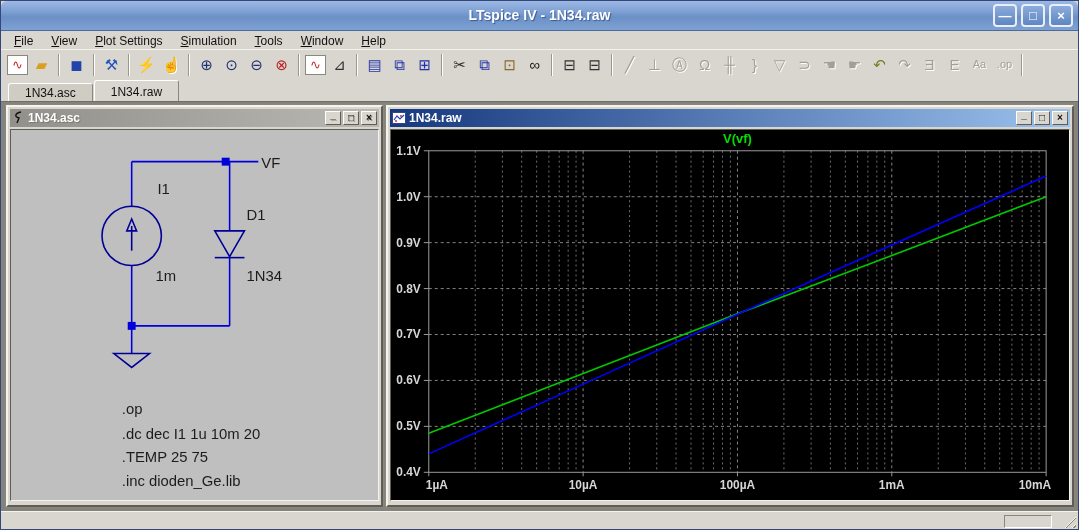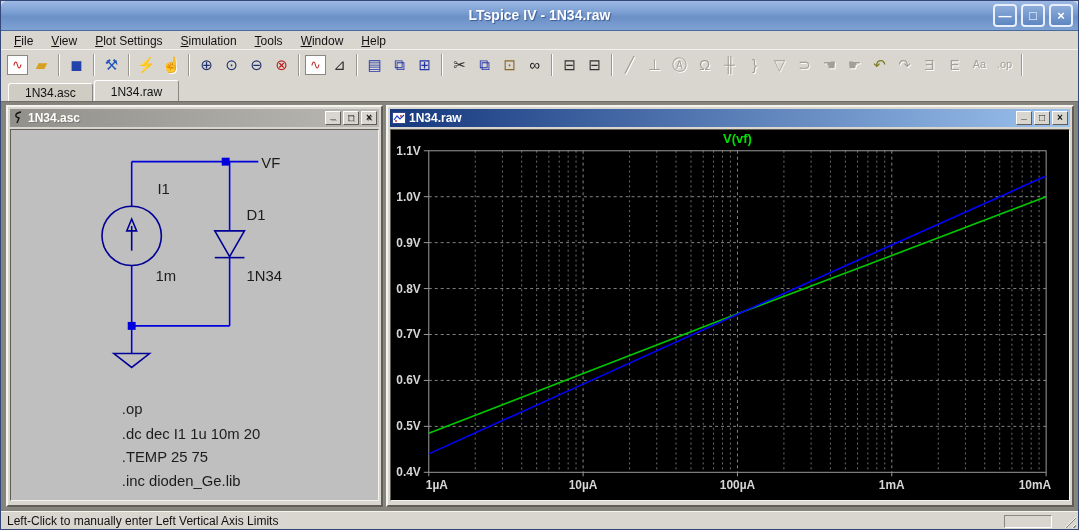--- a/index.html
+++ b/index.html
@@ -390,18 +390,17 @@
             <polyline points="38.0,306.5 193.3,246.2 348.5,185.8 503.8,126.9 659.0,67.4" fill="none" stroke="#00c800" stroke-width="1.6"></polyline>
             <polyline points="38.0,327.4 193.3,256.9 348.5,186.3 503.8,116.2 659.0,46.5" fill="none" stroke="#0000ff" stroke-width="1.6"></polyline>
             <text x="348.5" y="13" text-anchor="middle" fill="#00e000" class="plegend">V(vf)</text>
           </svg>
       </div>
     </div>
 
   </div>
 
   <div class="statusbar">
-    <span>Left-Click to manually enter Left Vertical Axis Limits</span>
     <div class="status-cell"></div>
     <div class="grip"></div>
   </div>
 
 </div>
 
 </body></html>

